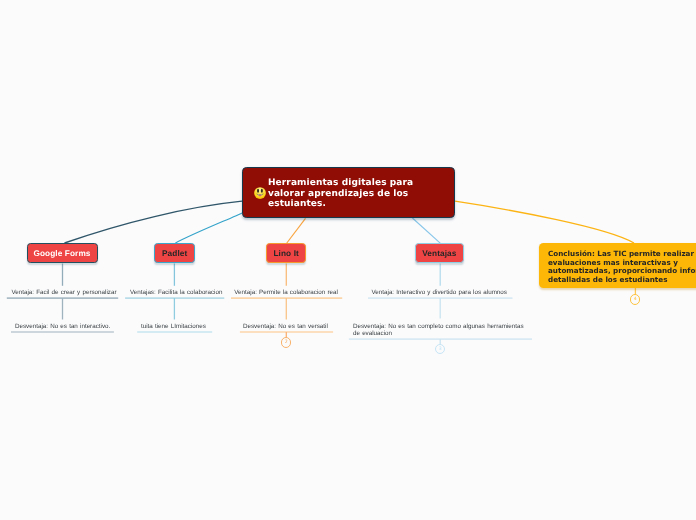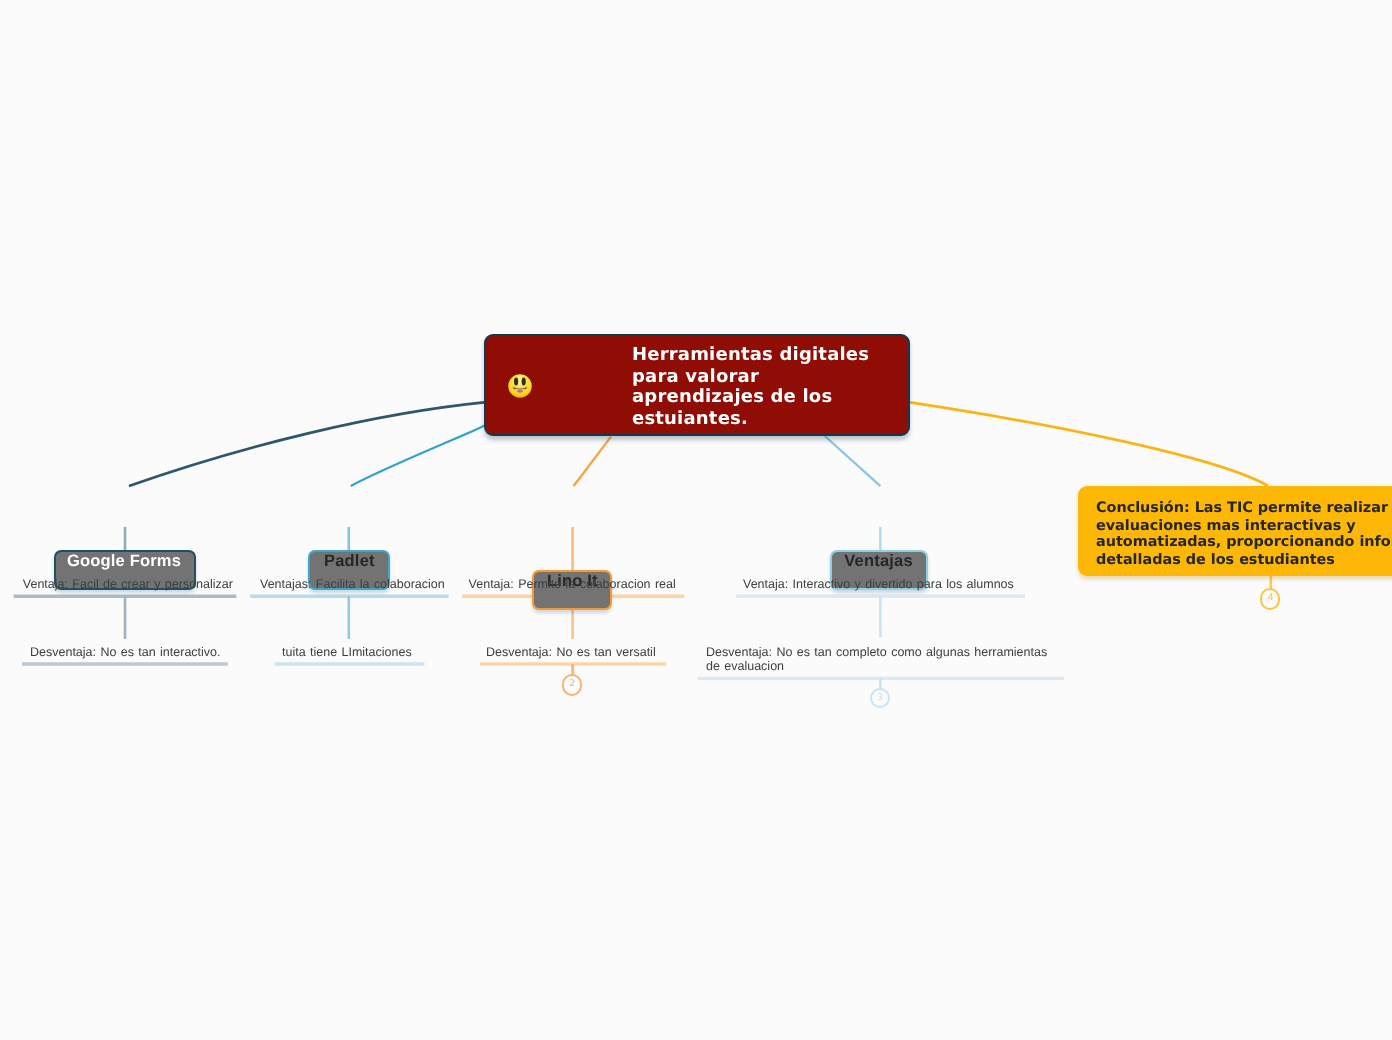--- a/index.html
+++ b/index.html
@@ -4,36 +4,36 @@
 <title>Mind Map</title>
 <style>
   html,body{margin:0;padding:0;}
   body{
     width:696px;height:520px;background:#fbfbfc;overflow:hidden;
     font-family:"DejaVu Sans",sans-serif;position:relative;
     -webkit-font-smoothing:antialiased;text-rendering:geometricPrecision;
   }
   #canvas{position:absolute;left:0;top:0;width:696px;height:520px;}
   svg.links{position:absolute;left:0;top:0;width:696px;height:520px;}
-  .node{position:absolute;box-sizing:border-box;gap:48px;}
+  .node{position:absolute;box-sizing:border-box;}
   .central{
     left:242.3px;top:166.8px;width:212.7px;height:51.2px;
     background:#8f0d05;border:1.8px solid #16384c;border-radius:4.5px;
     display:flex;align-items:center;padding:0 7px;
     box-shadow:0 1.6px 2.2px rgba(40,70,95,0.30);
   }
   .central .emoji{display:block;width:12px;height:12px;margin:0 2.2px 0 3.5px;position:relative;top:0.4px;}
   .central .ctext{
     color:#ffffff;font-weight:bold;font-size:9.0px;line-height:10.55px;position:relative;top:1.7px;
     letter-spacing:0.1px;
   }
   .leaf{
     position:absolute;height:20px;border-radius:3.6px;display:flex;
-    align-items:flex-start;justify-content:center;background:#737373;
-    box-sizing:border-box;box-shadow:0 1.2px 1.8px rgba(50,90,110,0.22);font-weight:bold;font-size:8.25px;letter-spacing:0.1px;font-family:"Liberation Sans",sans-serif;margin-top:32px;
+    align-items:center;justify-content:center;background:#ef4444;
+    box-sizing:border-box;box-shadow:0 1.2px 1.8px rgba(50,90,110,0.22);font-weight:bold;font-size:8.25px;letter-spacing:0.1px;font-family:"Liberation Sans",sans-serif;
   }
   .conc{
     position:absolute;left:538.5px;top:242.8px;width:203px;height:45.5px;background:#fdb807;
     border-radius:4.5px;box-sizing:border-box;padding:7.6px 8px 0 9.5px;
     box-shadow:0 1.4px 2.0px rgba(190,130,10,0.30);
     color:#262626;font-weight:bold;font-size:7.2px;line-height:8.5px;
     overflow:hidden;
   }
   .rowtxt{position:absolute;font-size:6.25px;line-height:7.0px;color:#3b4043;font-family:"Liberation Sans",sans-serif;word-spacing:0.45px;
           white-space:nowrap;}
@@ -100,21 +100,21 @@
     </span>
     <span class="ctext">Herramientas digitales para valorar aprendizajes de los estuiantes.</span>
   </div>
 
   <div class="leaf" style="left:26.5px;top:243px;width:71px;border:1.5px solid #23505e;color:#ffffff;">
     <span>Google Forms</span>
   </div>
   <div class="leaf" style="left:154.2px;top:243px;width:41px;border:1.5px solid #3aa7cb;color:#262626;">
     <span>Padlet</span>
   </div>
-  <div class="leaf" style="left:266.2px;top:253px;width:40px;border:1.5px solid #f59a2e;color:#262626;">
+  <div class="leaf" style="left:266.2px;top:243px;width:40px;border:1.5px solid #f59a2e;color:#262626;">
     <span>Lino It</span>
   </div>
   <div class="leaf" style="left:414.8px;top:243px;width:49px;border:1.5px solid #8fd0e5;color:#262626;">
     <span>Ventajas</span>
   </div>
 
   <div class="conc">
     <span>Conclusión: Las TIC permite realizar evaluaciones mas interactivas y automatizadas, proporcionando información detalladas de los estudiantes</span>
   </div>
 

